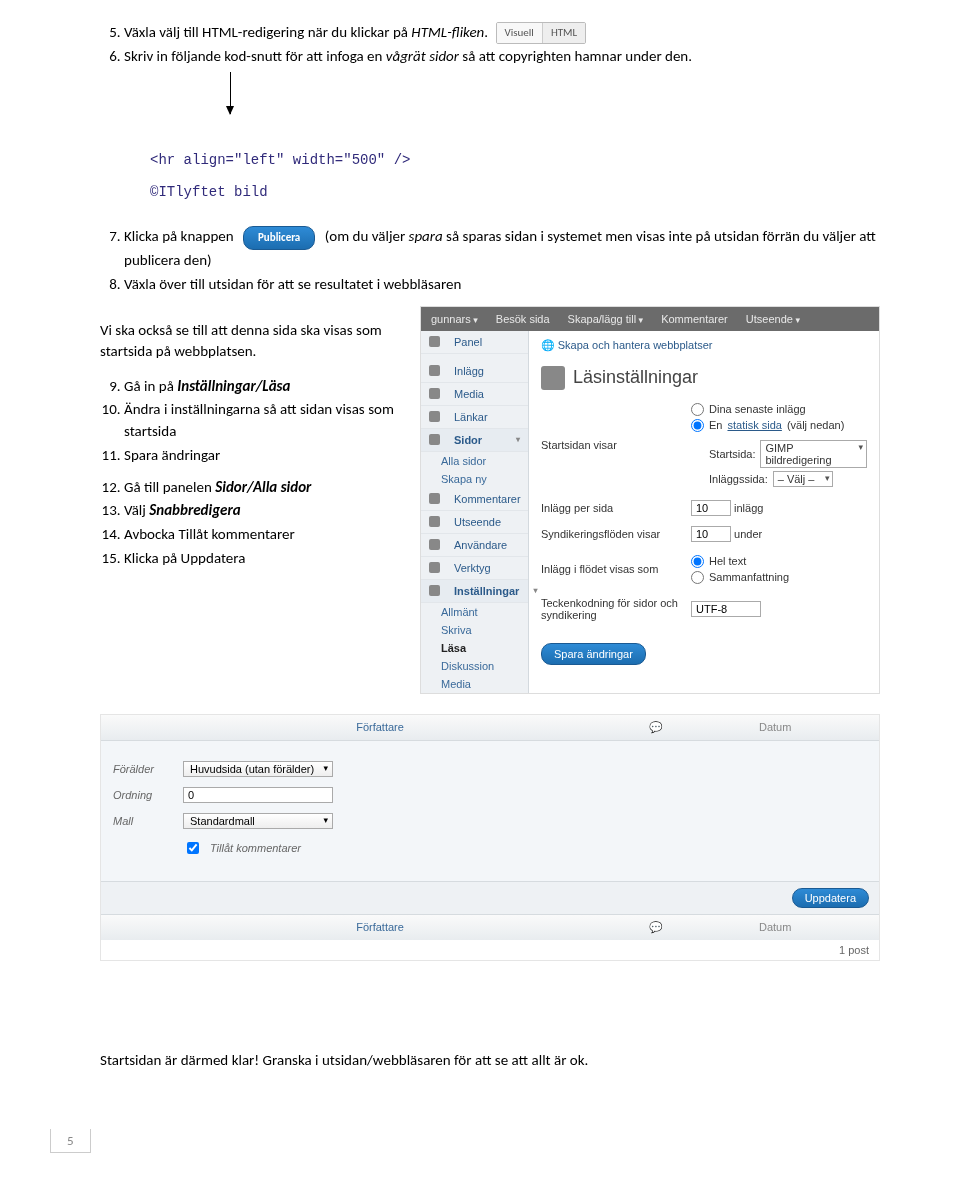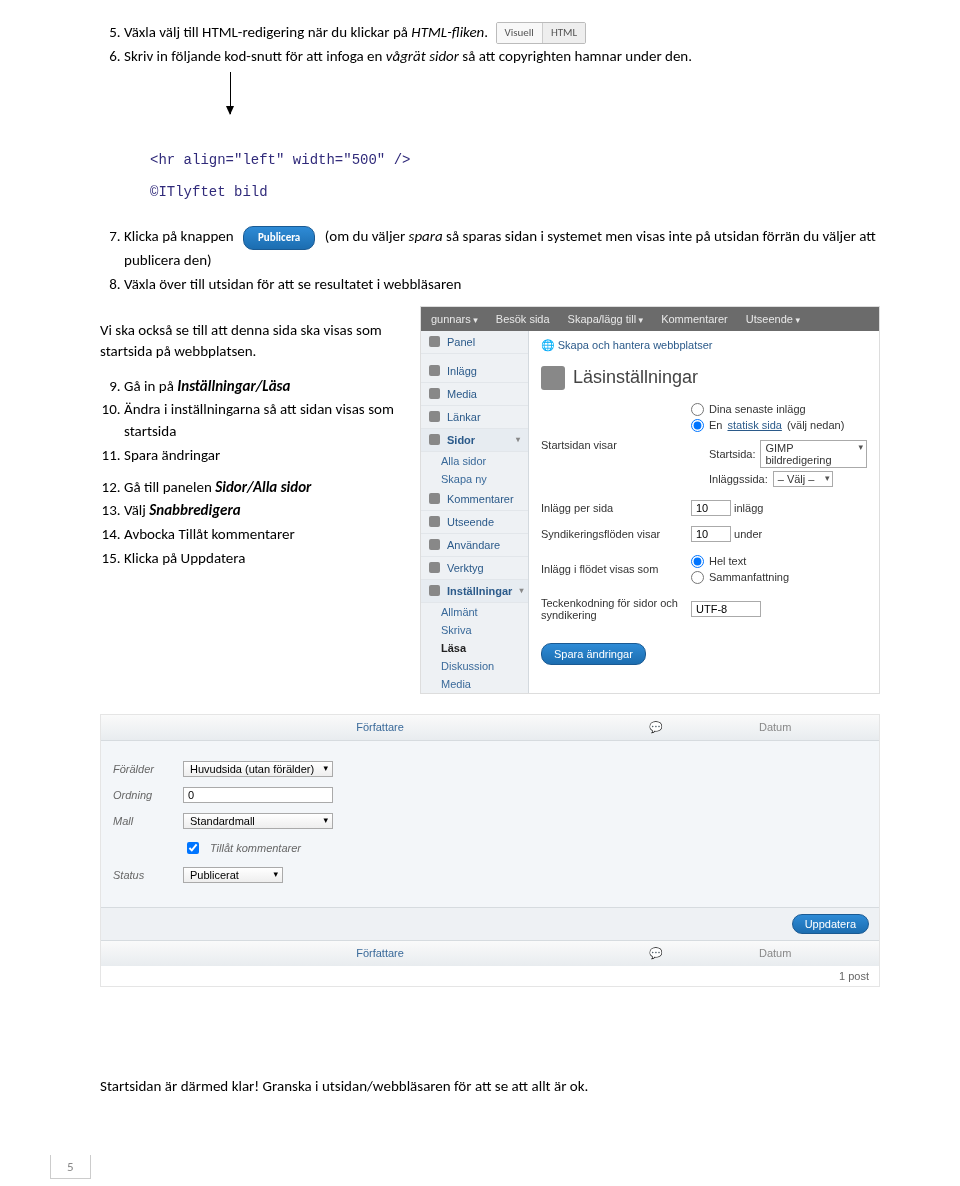--- a/index.html
+++ b/index.html
@@ -22,21 +22,21 @@
   .right-col { flex: 1; position: relative; }
   .left-col p { margin: 14px 0; line-height: 1.4; }
   .left-col ol { margin: 10px 0; }
   
   .wp { font-family: Arial, sans-serif; font-size: 11px; color: #333; border: 1px solid #ddd; background: #fff; }
   .wp-topbar { background: #6b6b6b; color: #eee; display: flex; gap: 18px; padding: 6px 10px; font-size: 11px; }
   .wp-topbar span { color: #e8e8e8; }
   .wp-topbar .arr::after { content: ' ▾'; font-size: 9px; }
   .wp-body { display: flex; }
   .wp-sidebar { width: 108px; background: #eef1f4; border-right: 1px solid #d3d9de; }
-  .sb-item { display: flex; align-items: center; gap: 7px; padding: 5px 8px; border-bottom: 1px solid #e2e6ea; color: #2b5a8a; cursor: pointer; }
+  .sb-item { display: flex; align-items: center; gap: 14px; padding: 5px 8px; border-bottom: 1px solid #e2e6ea; color: #2b5a8a; cursor: pointer; }
   .sb-item .ico { width: 11px; height: 11px; display: inline-block; background: #888; border-radius: 2px; flex-shrink: 0; }
   .sb-sub { padding: 3px 8px 3px 20px; color: #3a6a9a; font-size: 11px; }
   .sb-sub.bold { font-weight: bold; color: #222; }
   .sb-item.active { background: #e7ecf1; font-weight: bold; }
   .sb-item .tri { margin-left: auto; font-size: 8px; color: #888; }
   .wp-main { flex: 1; padding: 8px 12px; }
   .wp-title { display: flex; align-items: center; gap: 8px; margin-bottom: 4px; }
   .wp-title .big-ico { width: 24px; height: 24px; background: #888; border-radius: 3px; display: inline-block; }
   .wp-title h2 { margin: 0; font-size: 18px; font-weight: normal; color: #444; }
   .wp-crumb { color: #2b5a8a; font-size: 11px; margin-bottom: 14px; }
@@ -259,24 +259,20 @@
         </div>
       <div class="qe-row">
           <span class="ql">Mall</span>
           <span class="qe-sel">Standardmall</span>
         </div>
       <div class="qe-row">
           <span class="ql"></span>
           <input type="checkbox" class="cb" checked="" style=""> 
           <span style="font-style:italic;color:#666">Tillåt kommentarer</span>
         </div>
-      <div class="qe-row">
-          <span class="ql">Status</span>
-          <span class="qe-sel" style="min-width:100px">Publicerat</span>
-        </div>
     </div>
     <div class="qe-foot"><span class="upd-btn">Uppdatera</span></div>
     <div class="qe-head" style="border-top:1px solid #d6dbdf;border-bottom:none">
       <div class="col1">Författare</div>
       <div class="col2">
           <span>💬</span>
         </div>
       <div class="col2">Datum</div>
     </div>
     <div class="post-count">1 post</div>

